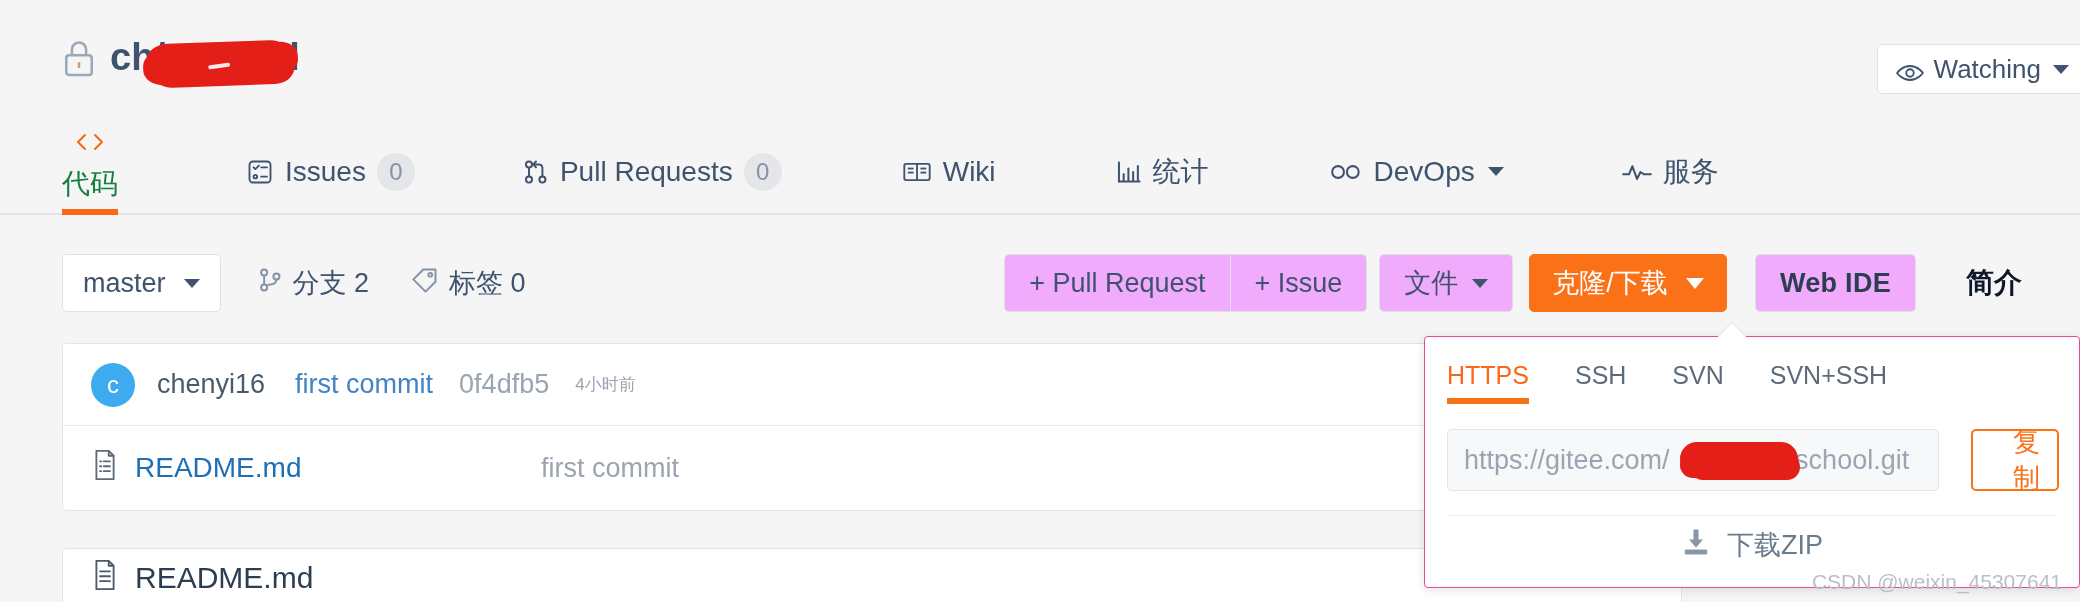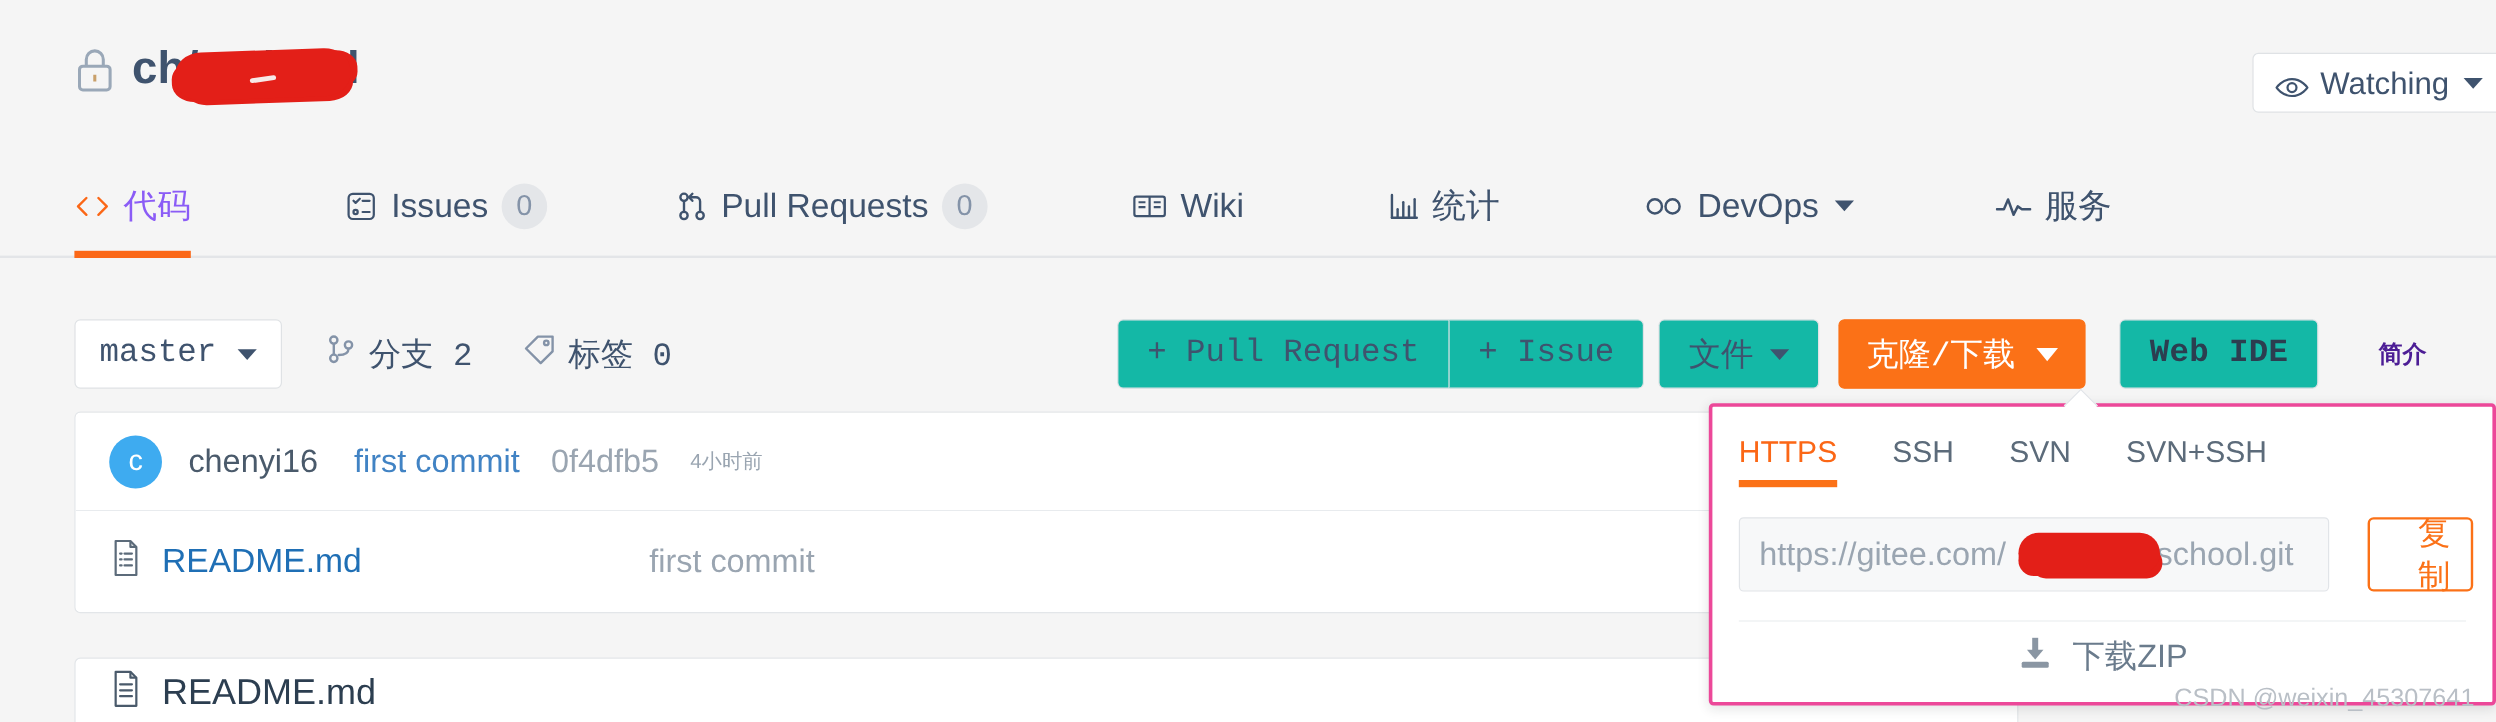--- a/index.html
+++ b/index.html
@@ -107,21 +107,21 @@
     align-items: center;
     gap: 11px;
     height: 85px;
     font-size: 28px;
     color: #3f536e;
     white-space: nowrap;
     position: relative;
     padding-top: 2px;
   }
   .nav-tab .tab-ico { display: flex; align-items: center; }
-  .nav-tab.active { color: #8b5cf6; }
+  .nav-tab.active { color: #15803d; flex-direction: column; }
   .nav-tab.active::after {
     content: "";
     position: absolute;
     left: 0; right: 0; bottom: -2px;
     height: 6px;
     background: #fb6716;
   }
   .tab-gap-1 { width: 128px; }
   .tab-gap-2 { width: 108px; }
   .tab-gap-3 { width: 120px; }
@@ -137,26 +137,25 @@
     padding: 0 11px;
     border-radius: 19px;
     background: #e4e6e9;
     color: #8493a8;
     font-size: 24px;
   }
 
   
   .toolbar {
     position: absolute;
-    left: 62px; top: 264px;
+    left: 62px; top: 252px;
     width: 1960px;
     height: 62px;
     display: flex;
     align-items: center;
-    font-family: Liberation Mono, monospace;
   }
   .branch-select {
     display: flex;
     align-items: center;
     gap: 16px;
     height: 58px;
     padding: 0 20px;
     background: #fff;
     border: 1px solid #dfe2e5;
     border-radius: 5px;
@@ -180,21 +179,21 @@
     display: flex;
     align-items: center;
   }
   .btn {
     display: flex;
     align-items: center;
     justify-content: center;
     gap: 12px;
     height: 58px;
     padding: 12px 24px;
-    background: #14b8a6;
+    background: #f0abfc;
     border: 1px solid #dfe2e5;
     font-size: 27px;
     color: #3f536e;
     white-space: nowrap;
   }
   .btn-group { display: flex; }
   .btn-group .btn:first-child { border-radius: 5px 0 0 5px; }
   .btn-group .btn:last-child { border-radius: 0 5px 5px 0; border-left: none; }
   .btn-single { border-radius: 5px; }
   .btn-file { margin-left: 12px; text-align: center; }
@@ -216,23 +215,23 @@
     z-index: 30;
   }
   .caret-white {
     width: 0; height: 0;
     border-left: 9px solid transparent;
     border-right: 9px solid transparent;
     border-top: 11px solid #fff;
   }
   .intro-label {
     margin-left: 50px;
-    font-size: 20px;
+    font-size: 28px;
     font-weight: bold;
-    color: #4c1d95;
+    color: #0f172a;
     white-space: nowrap;
   }
 
   
   .file-list {
     position: absolute;
     left: 62px; top: 343px;
     width: 1620px;
     background: #fff;
     border: 1px solid #e3e6e9;
@@ -320,21 +319,21 @@
     color: #2c3e50;
   }
 
   
   .clone-popover {
     position: absolute;
     left: 1424px; top: 336px;
     width: 656px;
     height: 252px;
     background: #fff;
-    border: 3px solid #ec4899;
+    border: 1px solid #ec4899;
     border-radius: 4px;
     box-shadow: 0 2px 10px rgba(27,31,35,0.12);
     z-index: 20;
   }
   .popover-arrow {
     position: absolute;
     left: 297px; top: -11px;
     width: 20px; height: 20px;
     background: #fff;
     border-left: 1px solid #e1e4e8;

